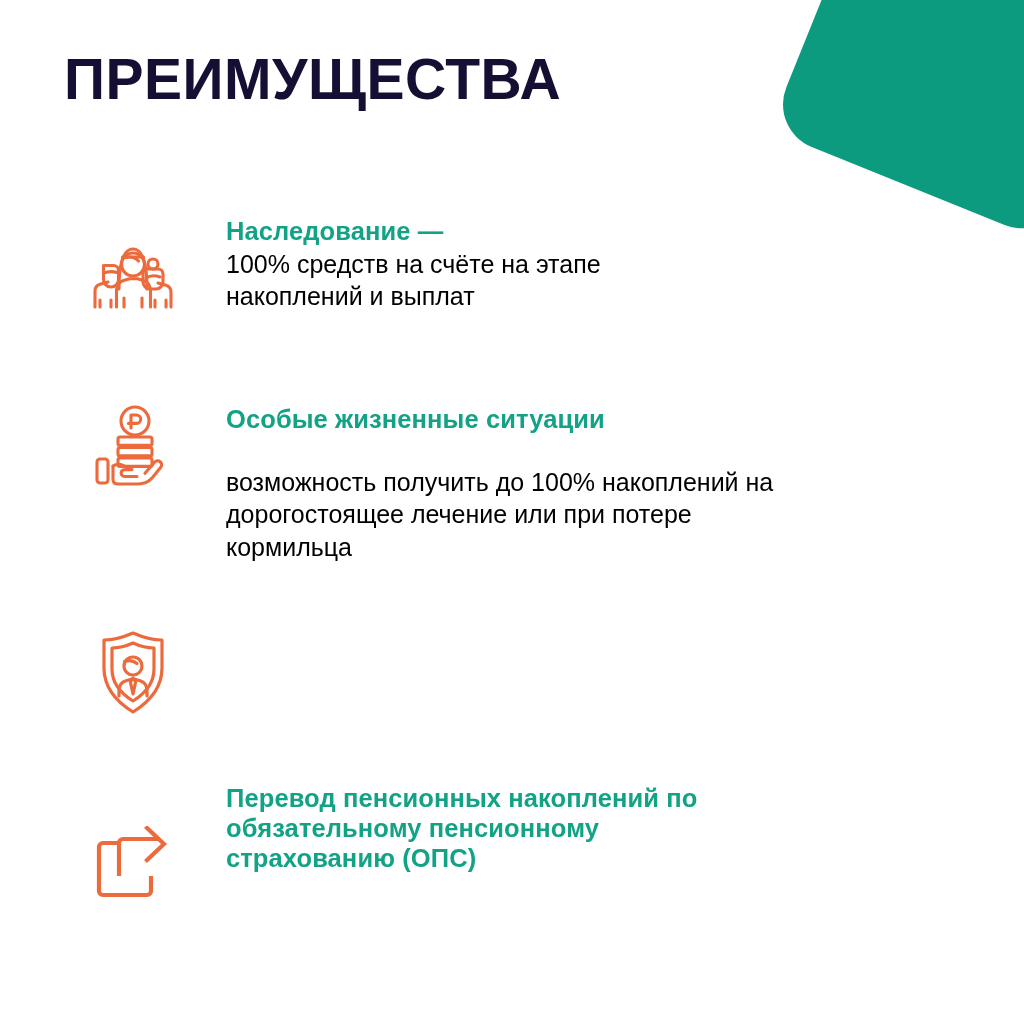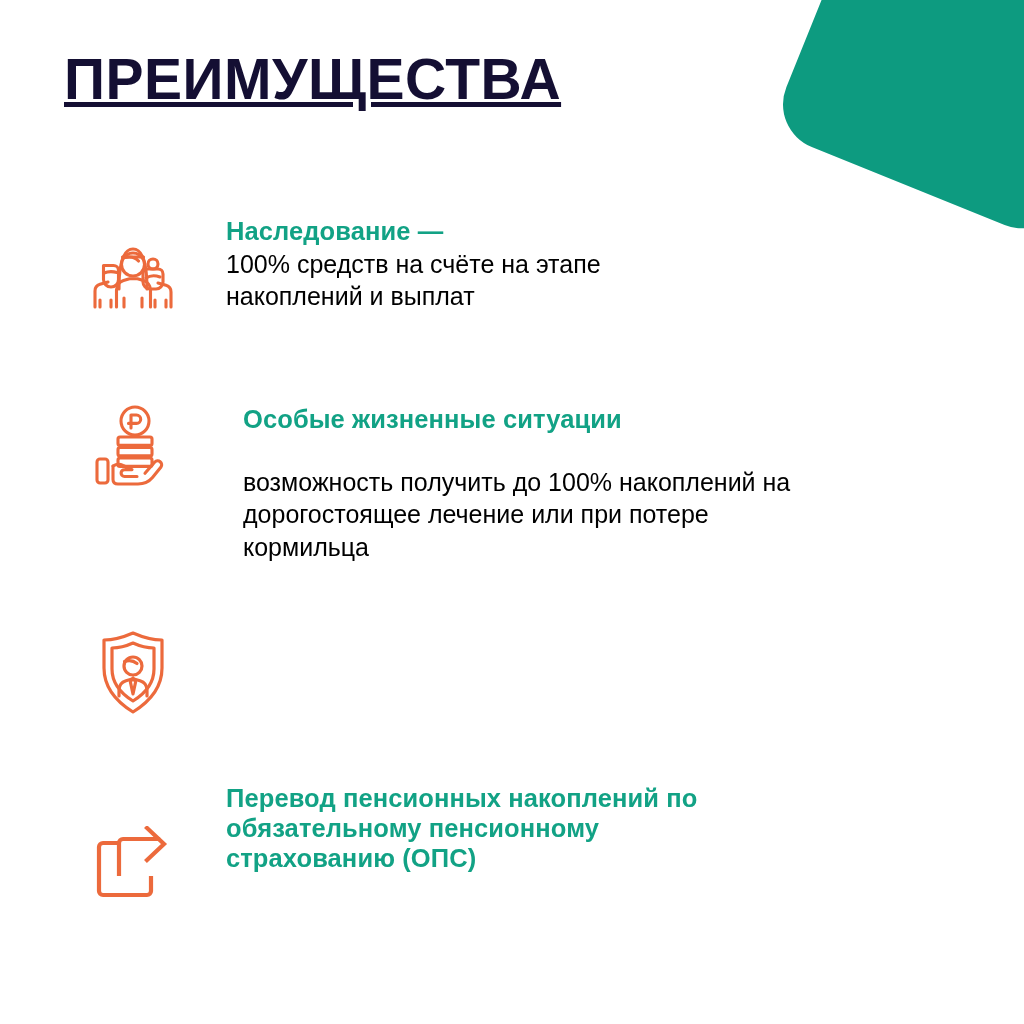--- a/index.html
+++ b/index.html
@@ -43,41 +43,40 @@
     position: absolute;
     left: 64px;
     top: 51px;
     margin: 0;
     font-size: 57px;
     font-weight: bold;
     line-height: 1.0;
     letter-spacing: 0.5px;
     color: #140f33;
     white-space: nowrap;
-    text-decoration: underline;
   }
 
   
   .items {
     position: absolute;
     left: 0;
     top: 206px;
     width: 820px;
   }
 
   .item {
     position: relative;
     display: flex;
     align-items: flex-start;
     padding-left: 86px;
     box-sizing: border-box;
   }
 
   .item-1 { margin-top: 0; }
-  .item-2 { margin-top: 74px; gap: 17px; }
+  .item-2 { margin-top: 74px; }
   .item-3 { margin-top: 60px; }
   .item-4 { margin-top: 52px; }
 
   .item-icon {
     flex: 0 0 auto;
     width: 94px;
     height: 94px;
     display: flex;
     align-items: center;
     justify-content: center;

